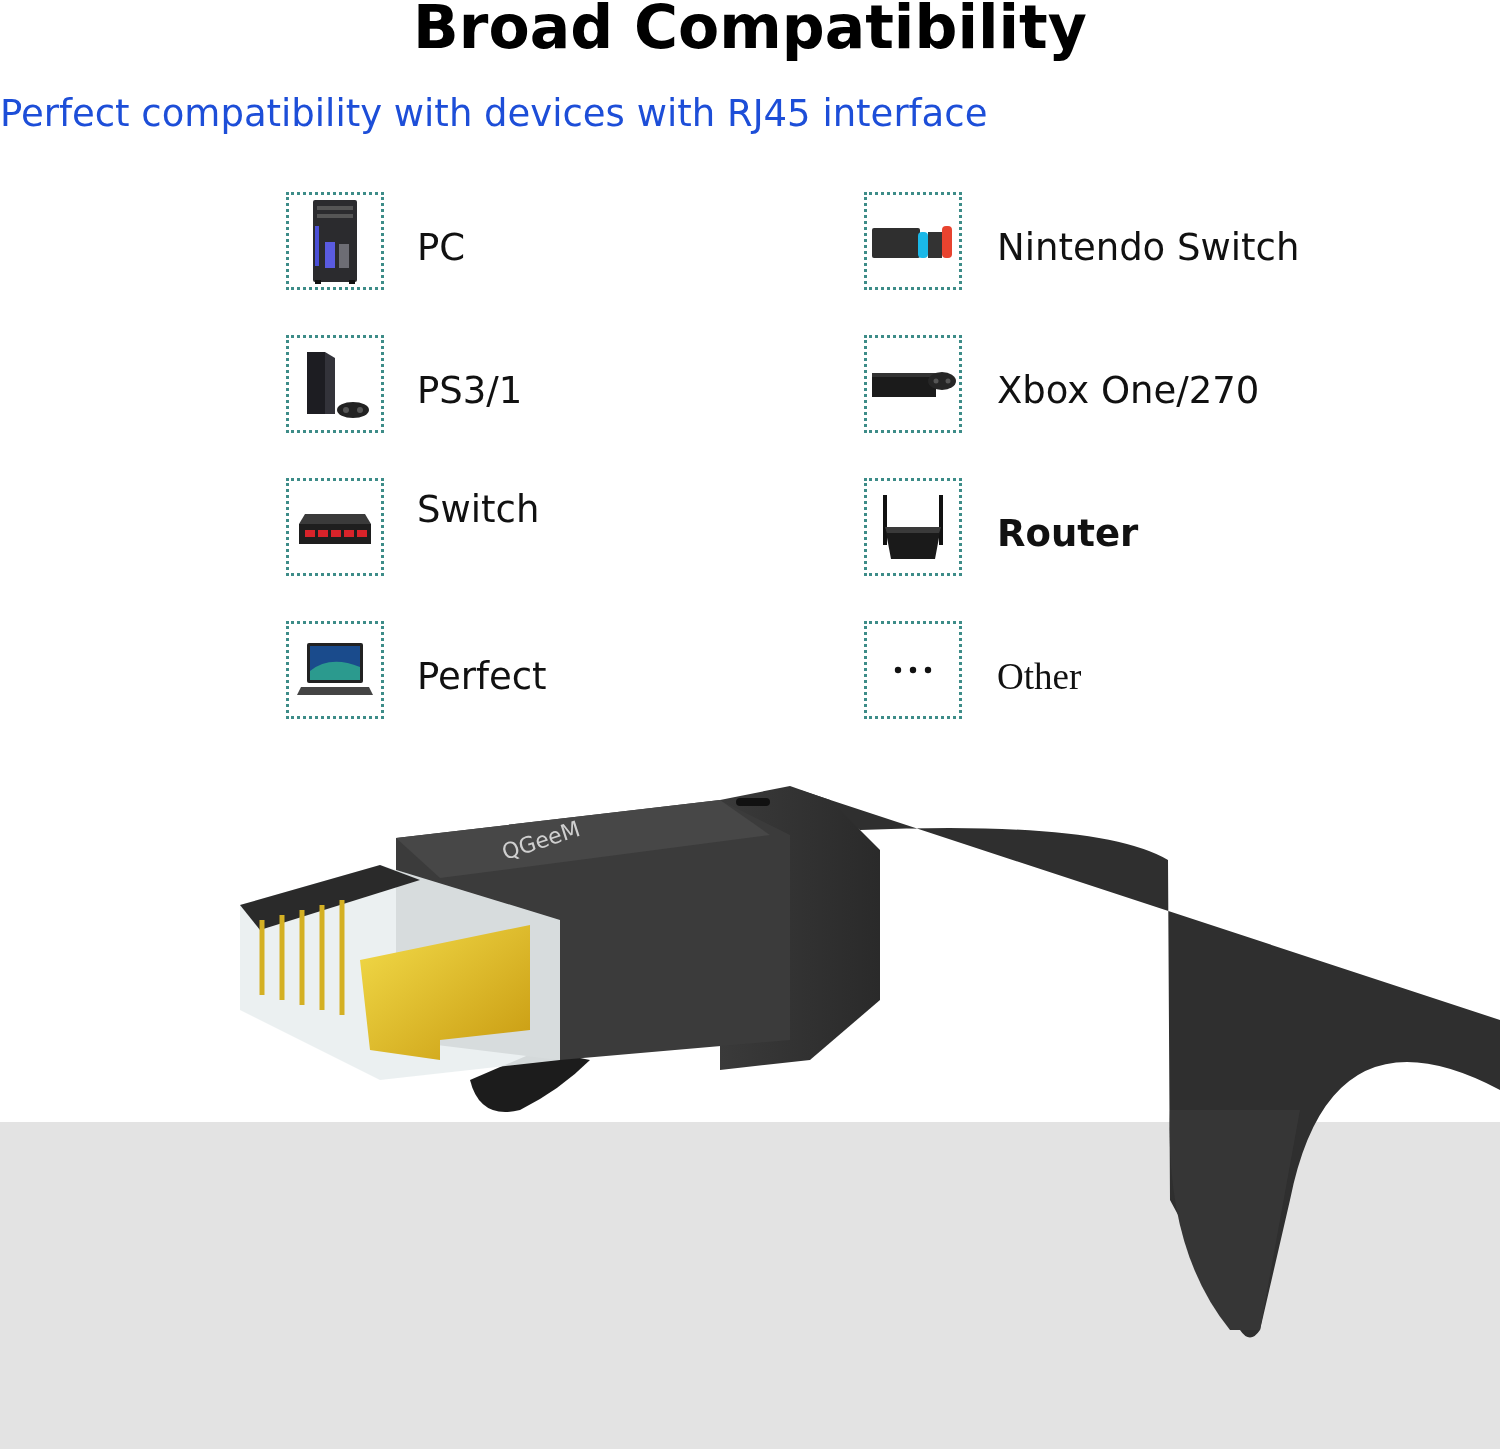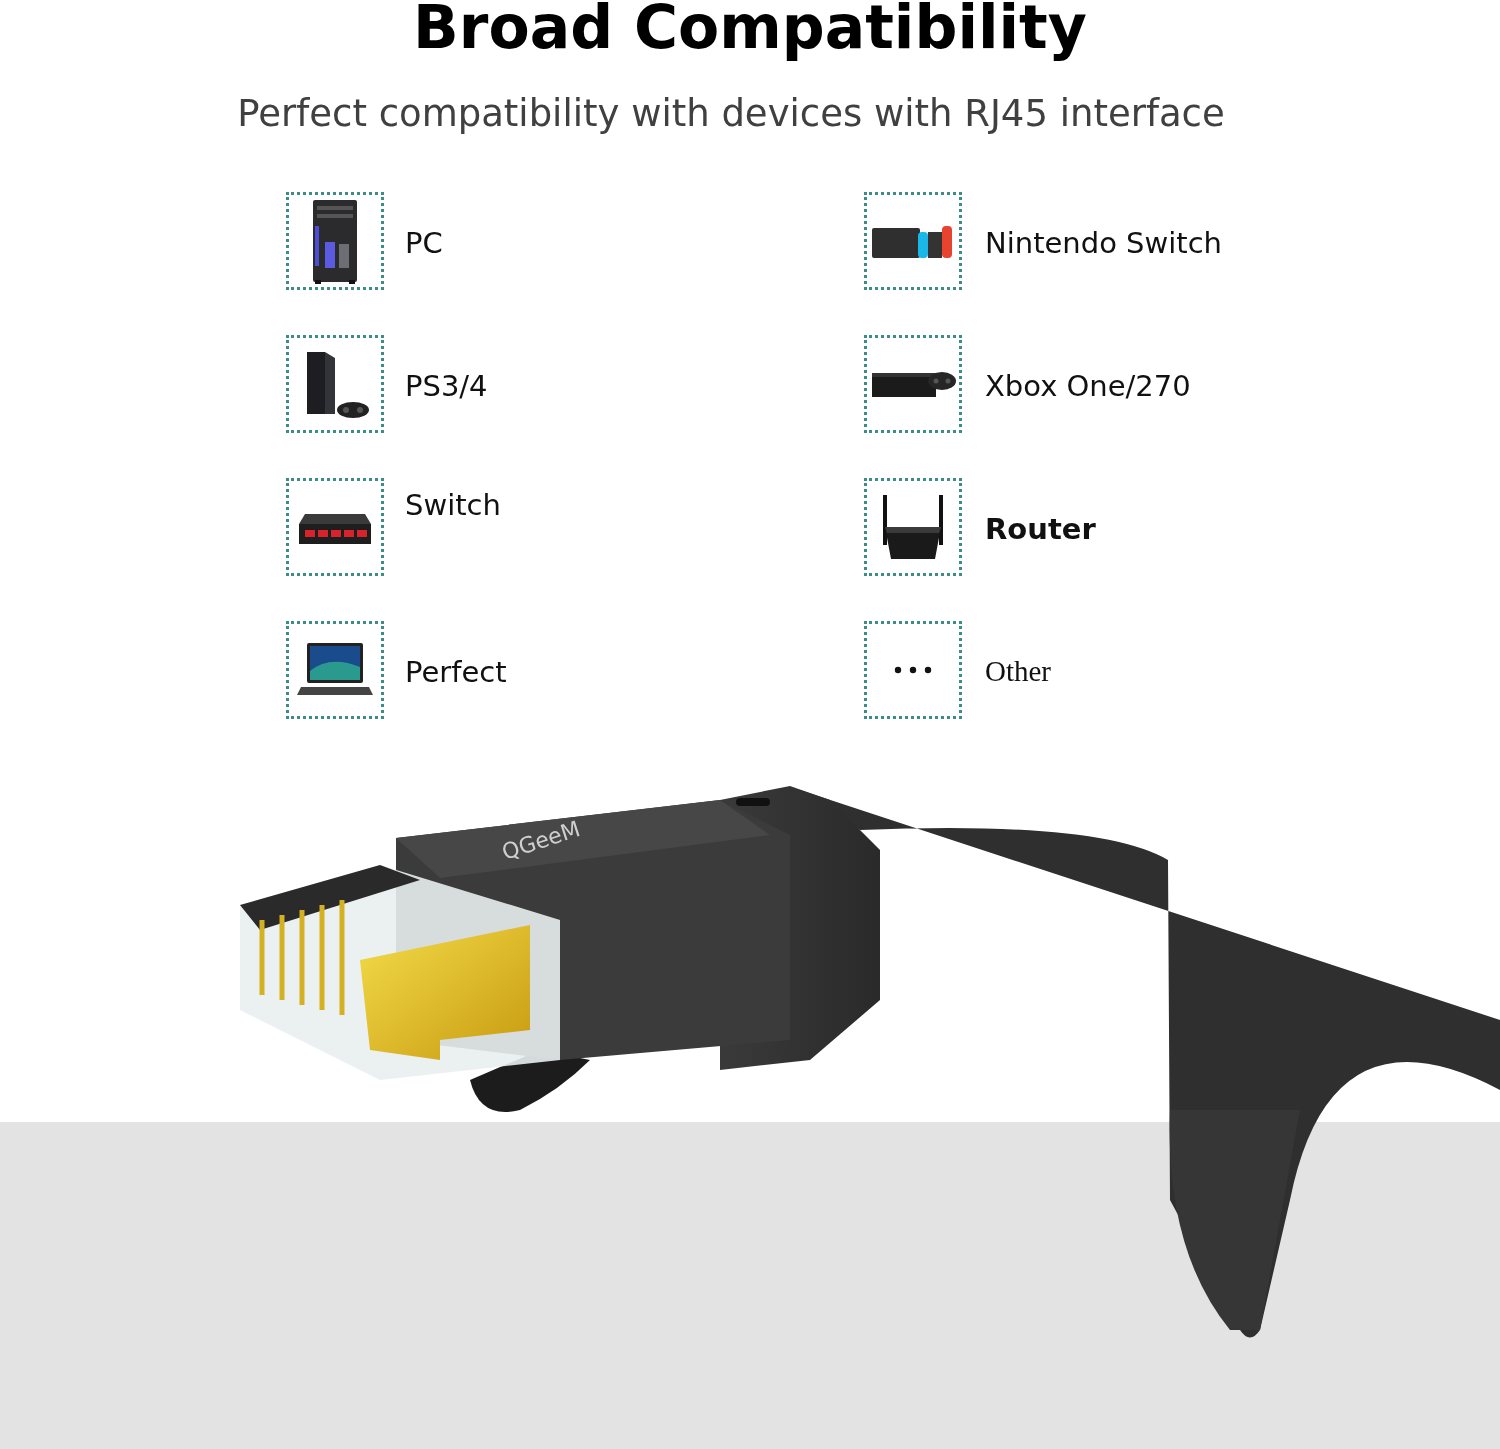--- a/index.html
+++ b/index.html
@@ -1,20 +1,20 @@
 <!DOCTYPE html>
 <html><head>
 <meta charset="utf-8">
 <style>
   html, body { margin:0; padding:0; }
   body { width:1500px; height:1449px; position:relative; overflow:hidden; background:#ffffff; font-family:"DejaVu Sans", sans-serif; color:#111; }
   .title { position:absolute; left:0; width:1500px; top:-8px; text-align:center; font-family:"DejaVu Sans", sans-serif; font-weight:bold; font-size:60px; letter-spacing:0px; color:#000; }
-  .subtitle { position:absolute; left:0; width:1462px; top:92px; text-align:center; font-size:37px; color:#404040; font-weight:normal; }
+  .subtitle { position:absolute; left:0; width:1462px; top:92px; font-size:37px; color:#1d4ed8; font-weight:normal; }
   .tile { position:absolute; width:98px; height:98px; border:3px dotted #3d8c88; box-sizing:border-box; background:#fff; display:flex; align-items:center; justify-content:center; }
-  .label { position:absolute; font-size:29px; color:#111; }
+  .label { position:absolute; font-size:37px; color:#111;margin-left:12px; }
   .floor { position:absolute; left:0; top:1122px; width:1500px; height:327px; background:#e3e3e3; }
   .scene { position:absolute; left:0; top:0; width:1500px; height:1449px; }
 </style>
 </head>
 <body>
 
 <div class="floor"></div>
 
 <div class="title">Broad Compatibility</div>
 <div class="subtitle">Perfect compatibility with devices with RJ45 interface</div>
@@ -35,21 +35,21 @@
 
 <div class="tile" style="left:286px; top:335px;">
   <svg width="80" height="80" viewBox="0 0 80 80">
     <polygon points="12,8 30,8 30,70 12,70" fill="#1d1d22"></polygon>
     <polygon points="30,8 40,14 40,70 30,70" fill="#33333a"></polygon>
     <ellipse cx="58" cy="66" rx="16" ry="8" fill="#222"></ellipse>
     <circle cx="51" cy="66" r="3" fill="#555"></circle>
     <circle cx="65" cy="66" r="3" fill="#555"></circle>
   </svg>
 </div>
-<div class="label" style="left:405px; top:369px;">PS3/4</div>
+<div class="label" style="left:405px; top:369px;">PS3/1</div>
 
 <div class="tile" style="left:286px; top:478px;">
   <svg width="80" height="50" viewBox="0 0 80 50">
     <polygon points="10,12 70,12 76,22 4,22" fill="#3a3a3a"></polygon>
     <rect x="4" y="22" width="72" height="20" fill="#1e1e1e"></rect>
     <rect x="10" y="28" width="10" height="7" fill="#d8232a"></rect>
     <rect x="23" y="28" width="10" height="7" fill="#d8232a"></rect>
     <rect x="36" y="28" width="10" height="7" fill="#d8232a"></rect>
     <rect x="49" y="28" width="10" height="7" fill="#d8232a"></rect>
     <rect x="62" y="28" width="10" height="7" fill="#d8232a"></rect>

